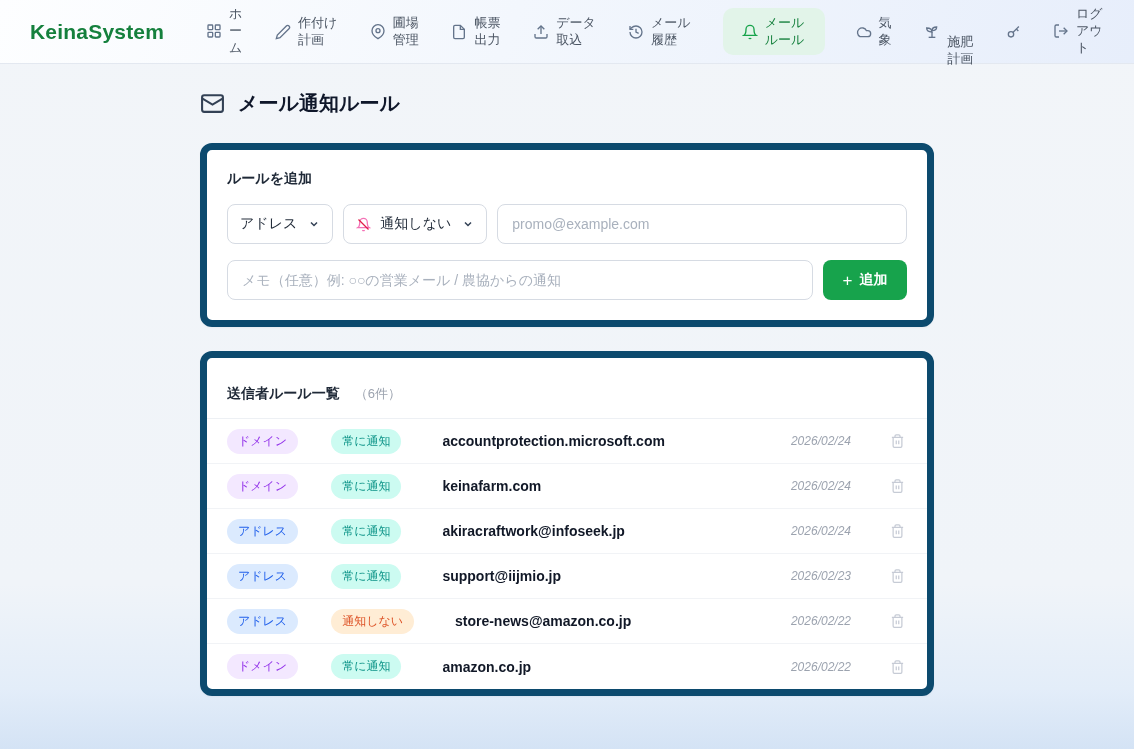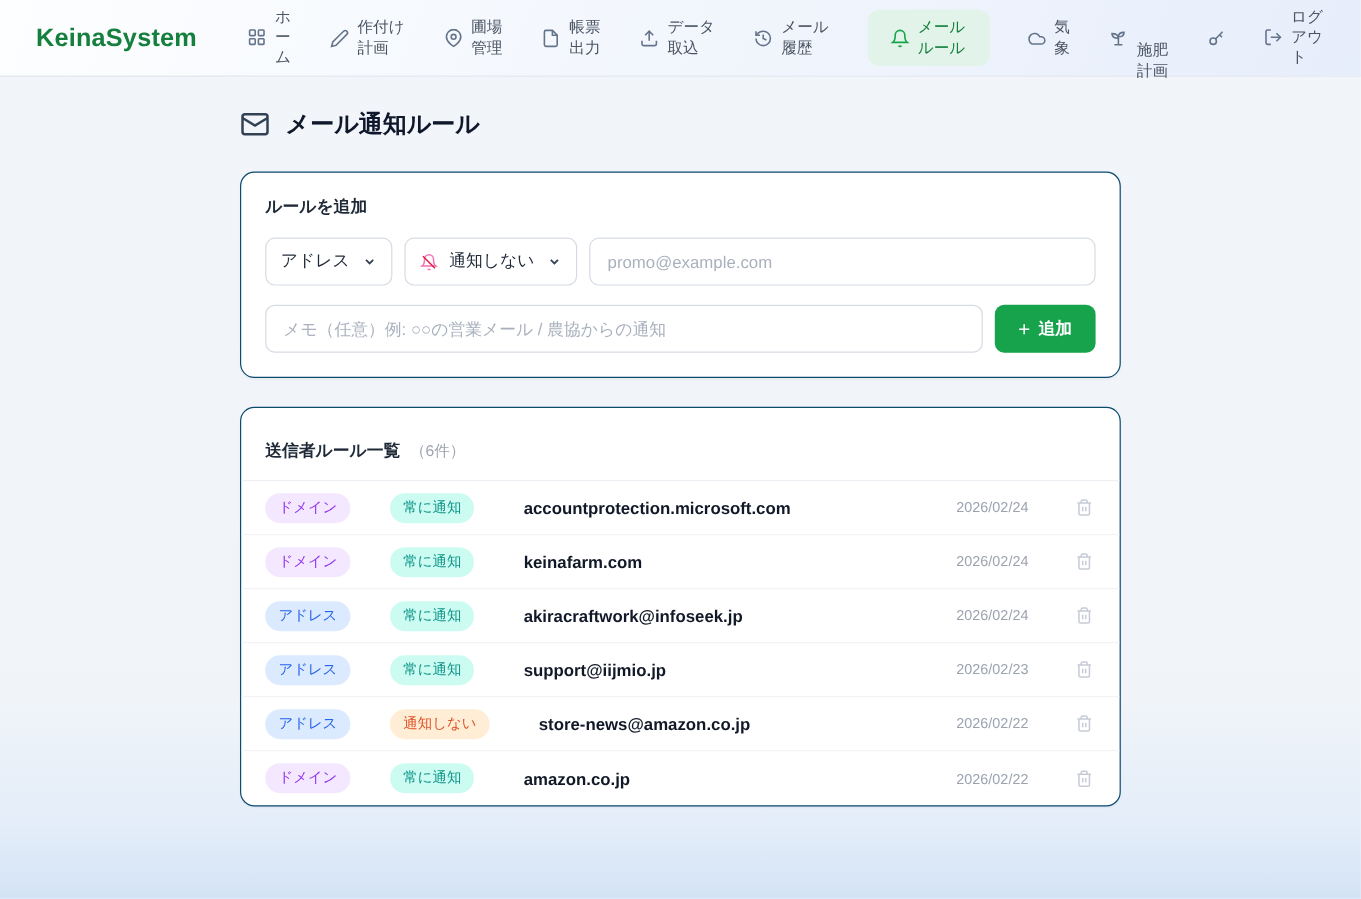--- a/index.html
+++ b/index.html
@@ -68,21 +68,21 @@
     display: flex;
     align-items: center;
     gap: 13px;
     font-size: 20px;
     font-weight: bold;
     color: #0f172a;
   }
   .page-title .icn { color: #334155; display: flex; }
   .card {
     background: #ffffff;
-    border: 1px solid #0c4a6e;
+    border: 7px solid #0c4a6e;
     border-radius: 12px;
     box-shadow: 0 1px 2px rgba(16,24,40,0.04);
   }
   .card-add { margin-top: 26px; padding: 20px; }
   .card-add-title { font-size: 14px; font-weight: bold; color: #1f2937; }
   .form-row { display: flex; align-items: center; margin-top: 16px; gap: 10px; }
   .select {
     display: inline-flex;
     align-items: center;
     gap: 9px;
@@ -126,21 +126,21 @@
     gap: 7px;
     cursor: pointer;
     padding: 0 16px;
   }
   .add-btn .plus { font-size: 17px; font-weight: normal; line-height: 1; }
   
   .card-list { margin-top: 24px; overflow: hidden; }
   .list-header {
     display: flex;
     align-items: baseline;
-    gap: 8px;
+    gap: 15px;
     padding: 15px 20px;
     border-bottom: 1px solid #edf0f4;
   }
   .list-title { font-size: 14px; font-weight: bold; color: #1f2937; }
   .list-count { font-size: 13px; color: #9ca3af; margin-top: 12px; }
   .rule-row {
     display: flex;
     align-items: center;
     height: 45px;
     padding: 0 20px;
@@ -158,21 +158,21 @@
   .badge-address { background: #dbeafe; color: #2563eb; }
   .badge-notify  { margin-left: 8px; }
   .badge-always  { background: #ccfbf1; color: #0d9488; }
   .badge-mute    { background: #ffedd5; color: #dd5226; }
   .rule-value {
     margin-left: 16px;
     font-size: 14px;
     font-weight: bold;
     color: #111827;
   }
-  .rule-date { margin-left: auto; font-size: 12px; color: #9ca3af; }
+  .rule-date { margin-left: auto; font-size: 12px; color: #9ca3af; font-style: italic; }
   .trash-btn {
     background: none;
     border: none;
     margin-left: 12px;
     padding: 2px;
     color: #c6cbd5;
     cursor: pointer;
     display: flex;
   }
   svg { display: block; }

